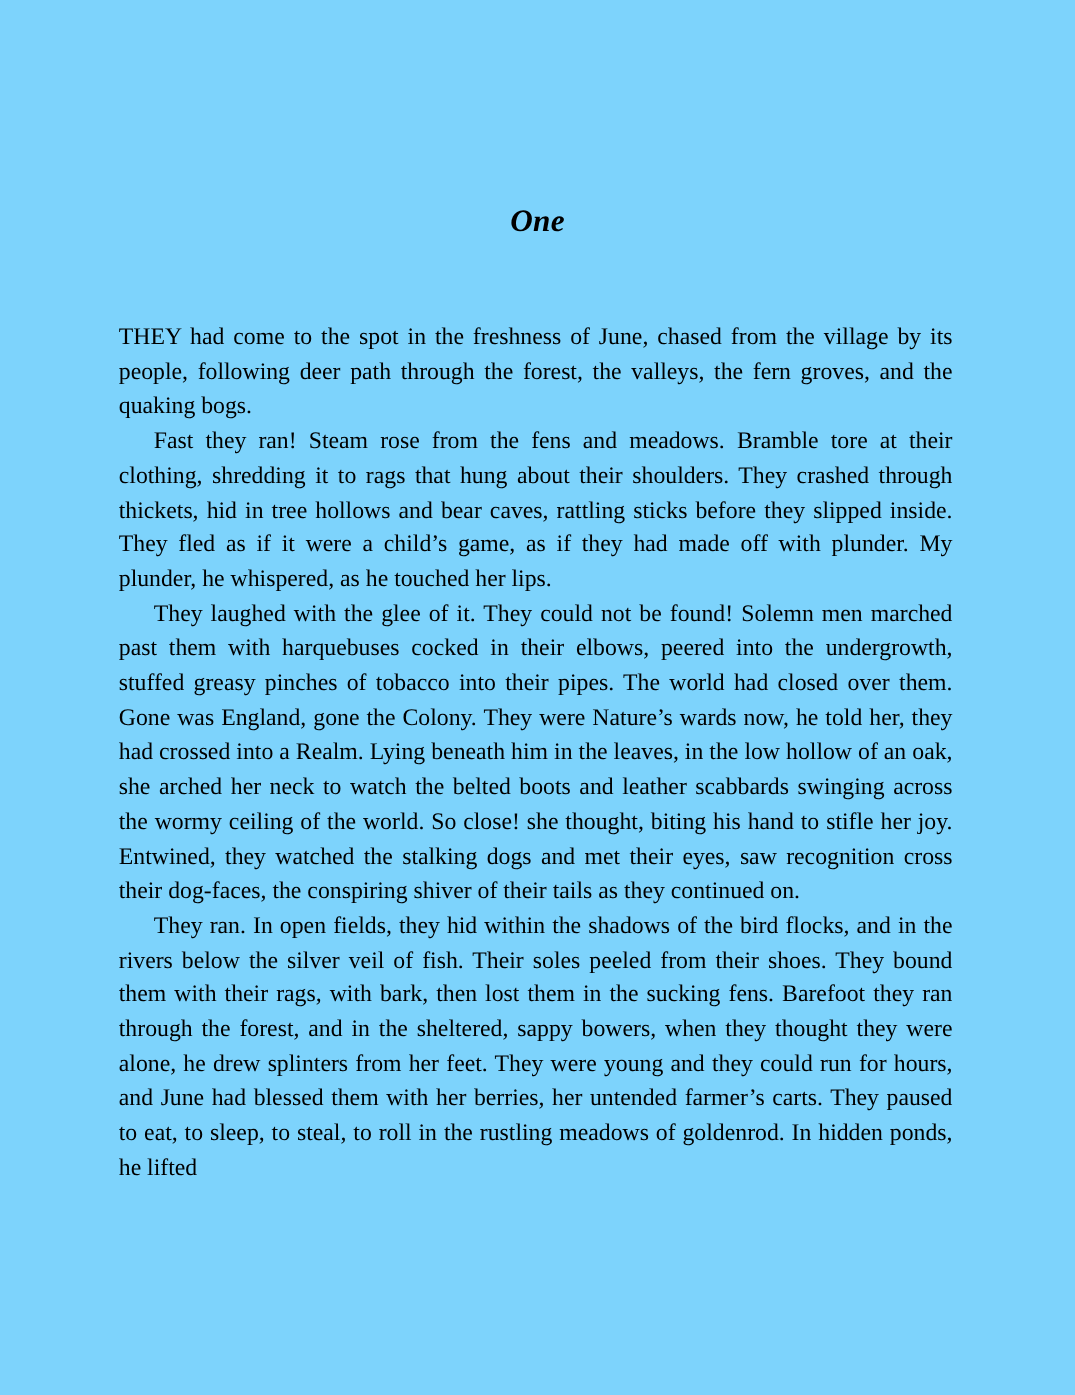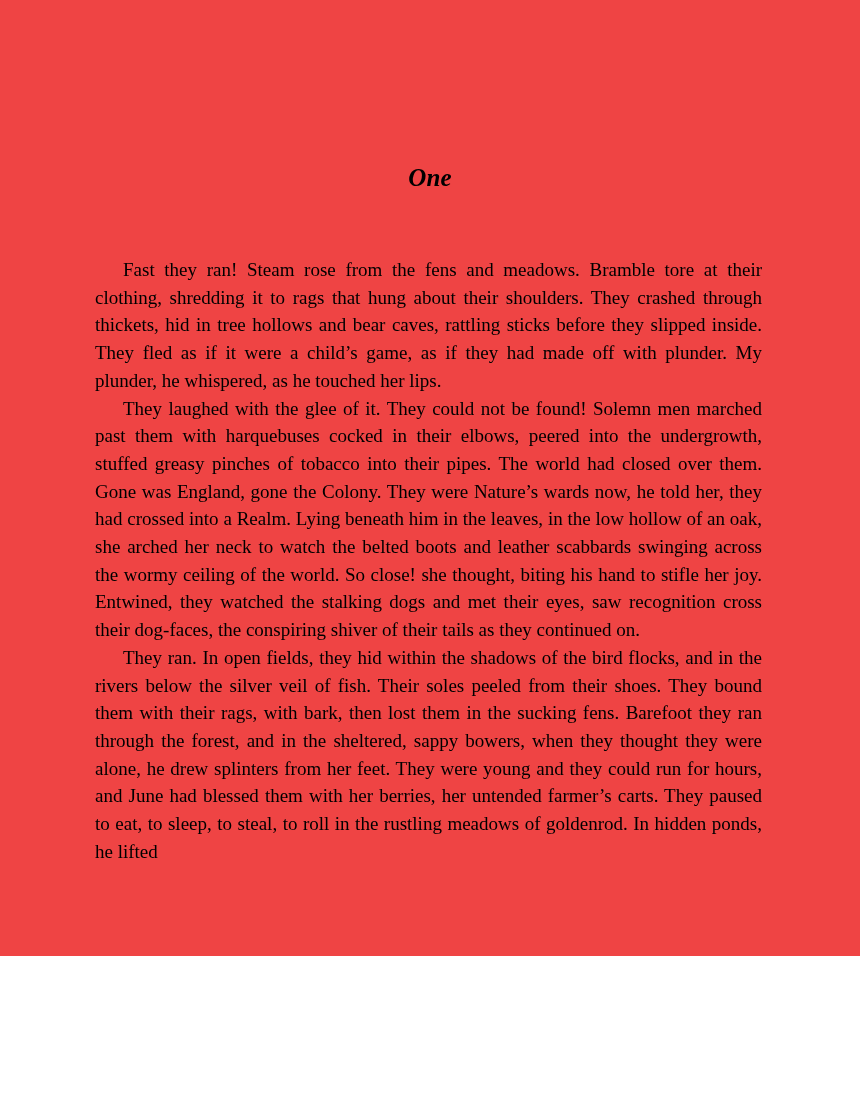--- a/index.html
+++ b/index.html
@@ -3,22 +3,22 @@
 <meta charset="utf-8">
 <style>
   * { margin: 0; padding: 0; box-sizing: border-box; }
   html, body {
     background: #ffffff;
     font-family: "Liberation Serif", serif;
   }
   .page {
     position: relative;
     width: 860px;
-    height: 956px;
-    background: #ef4444;
+    height: 1116px;
+    background: #7dd3fc;
     color: #000000;
     overflow: hidden;
     text-decoration: underline;
   }
   .chapter-heading {
     position: absolute;
     top: 164px;
     left: 0;
     width: 860px;
     text-align: center;
@@ -45,17 +45,18 @@
     text-indent: 28px;
   }
 </style>
 </head>
 <body>
 
 <div class="page">
   <div class="chapter-heading">One</div>
 
   <div class="text-block">
+    <p>THEY had come to the spot in the freshness of June, chased from the village by its people, following deer path through the forest, the valleys, the fern groves, and the quaking bogs.</p>
     <p class="indent">Fast they ran! Steam rose from the fens and meadows. Bramble tore at their clothing, shredding it to rags that hung about their shoulders. They crashed through thickets, hid in tree hollows and bear caves, rattling sticks before they slipped inside. They fled as if it were a child’s game, as if they had made off with plunder. My plunder, he whispered, as he touched her lips.</p>
     <p class="indent">They laughed with the glee of it. They could not be found! Solemn men marched past them with harquebuses cocked in their elbows, peered into the undergrowth, stuffed greasy pinches of tobacco into their pipes. The world had closed over them. Gone was England, gone the Colony. They were Nature’s wards now, he told her, they had crossed into a Realm. Lying beneath him in the leaves, in the low hollow of an oak, she arched her neck to watch the belted boots and leather scabbards swinging across the wormy ceiling of the world. So close! she thought, biting his hand to stifle her joy. Entwined, they watched the stalking dogs and met their eyes, saw recognition cross their dog-faces, the conspiring shiver of their tails as they continued on.</p>
     <p class="indent">They ran. In open fields, they hid within the shadows of the bird flocks, and in the rivers below the silver veil of fish. Their soles peeled from their shoes. They bound them with their rags, with bark, then lost them in the sucking fens. Barefoot they ran through the forest, and in the sheltered, sappy bowers, when they thought they were alone, he drew splinters from her feet. They were young and they could run for hours, and June had blessed them with her berries, her untended farmer’s carts. They paused to eat, to sleep, to steal, to roll in the rustling meadows of goldenrod. In hidden ponds, he lifted</p>
   </div>
 </div>
 
 </body></html>

